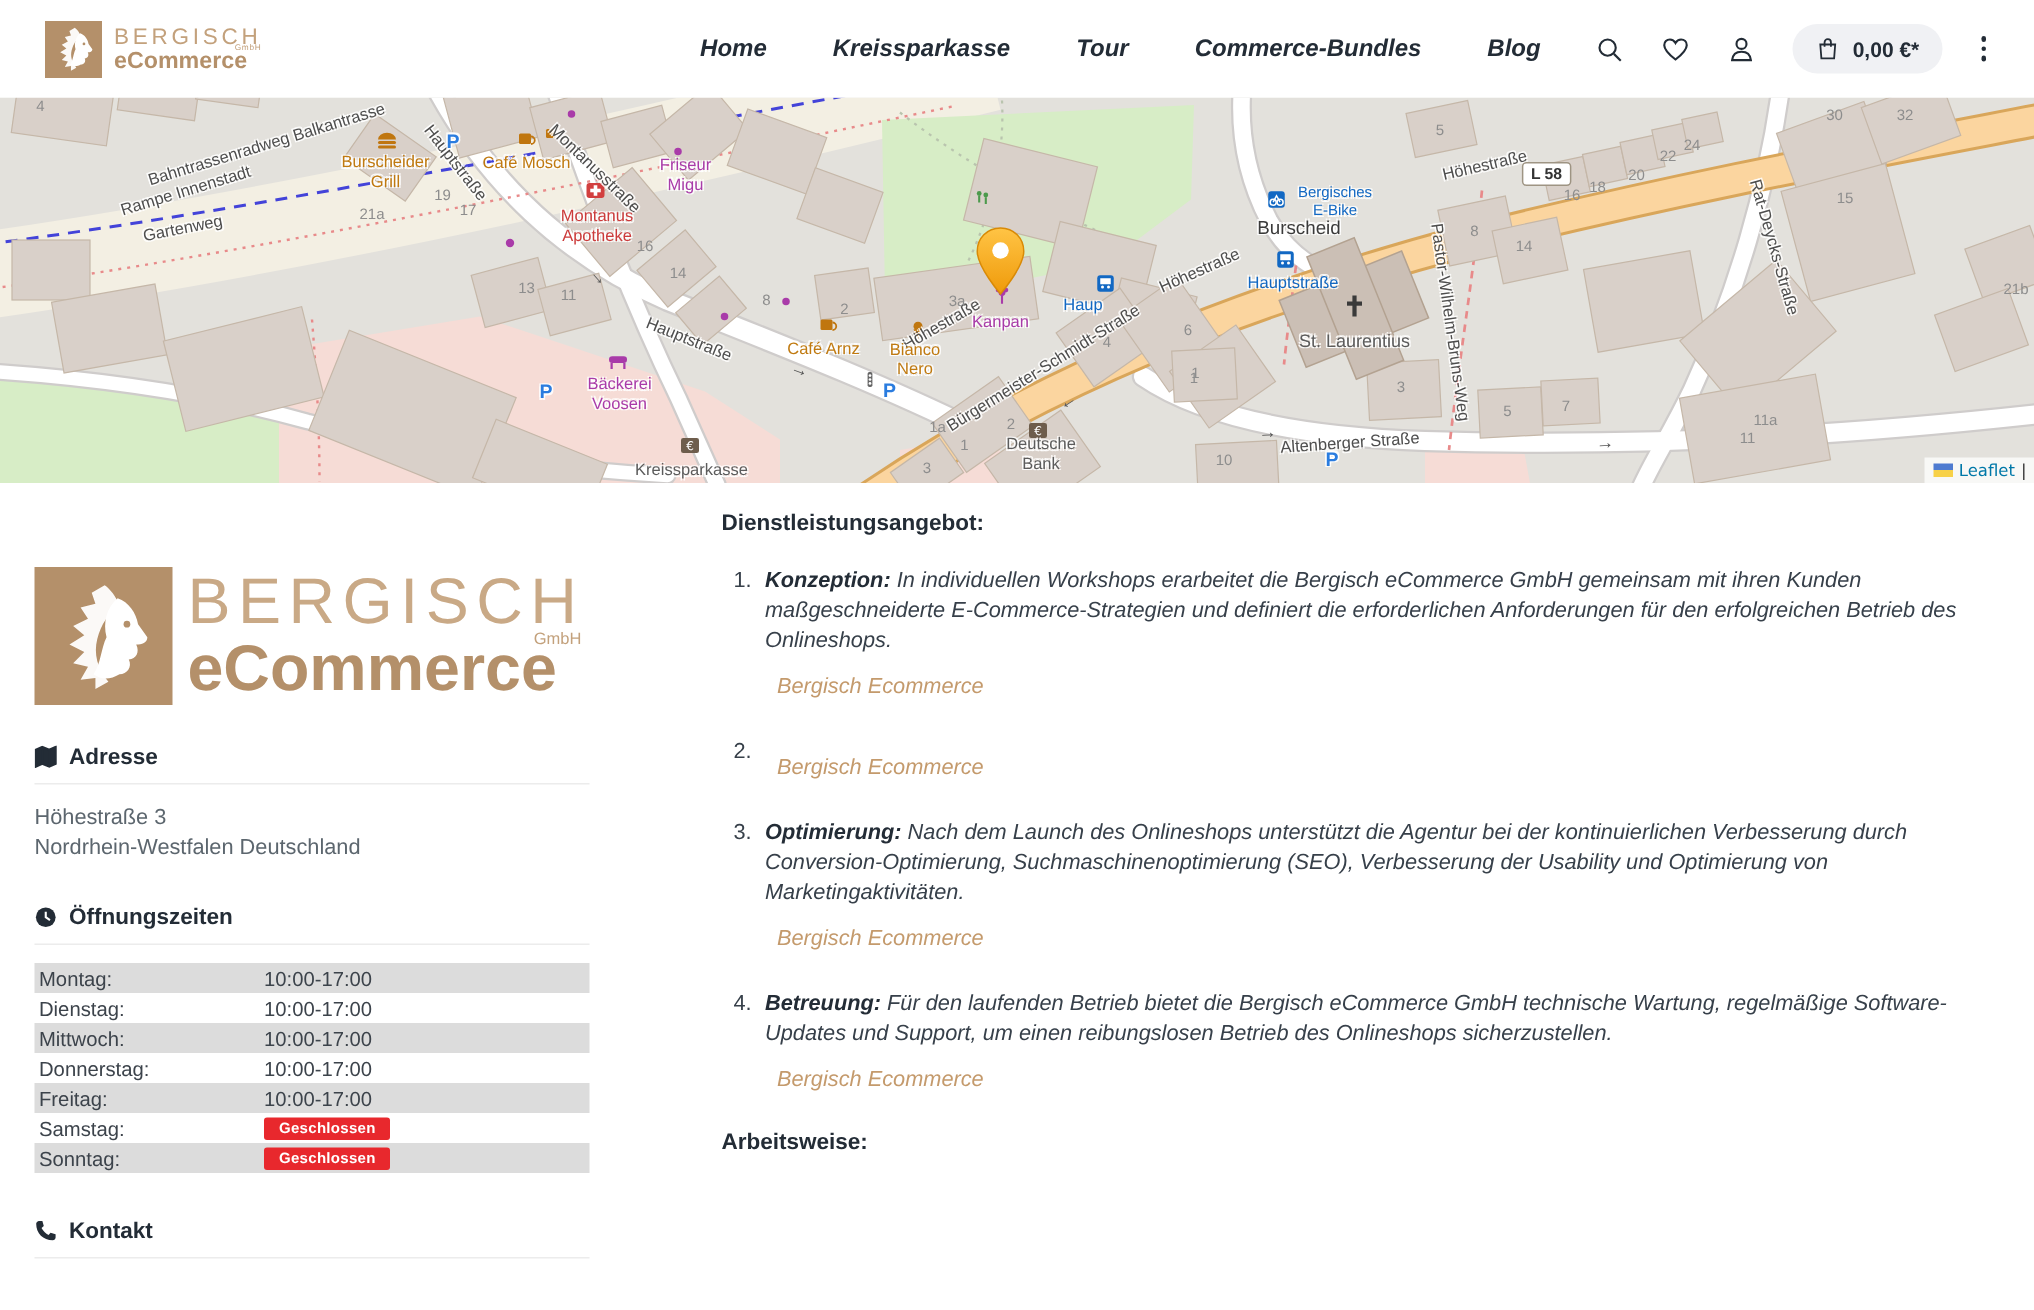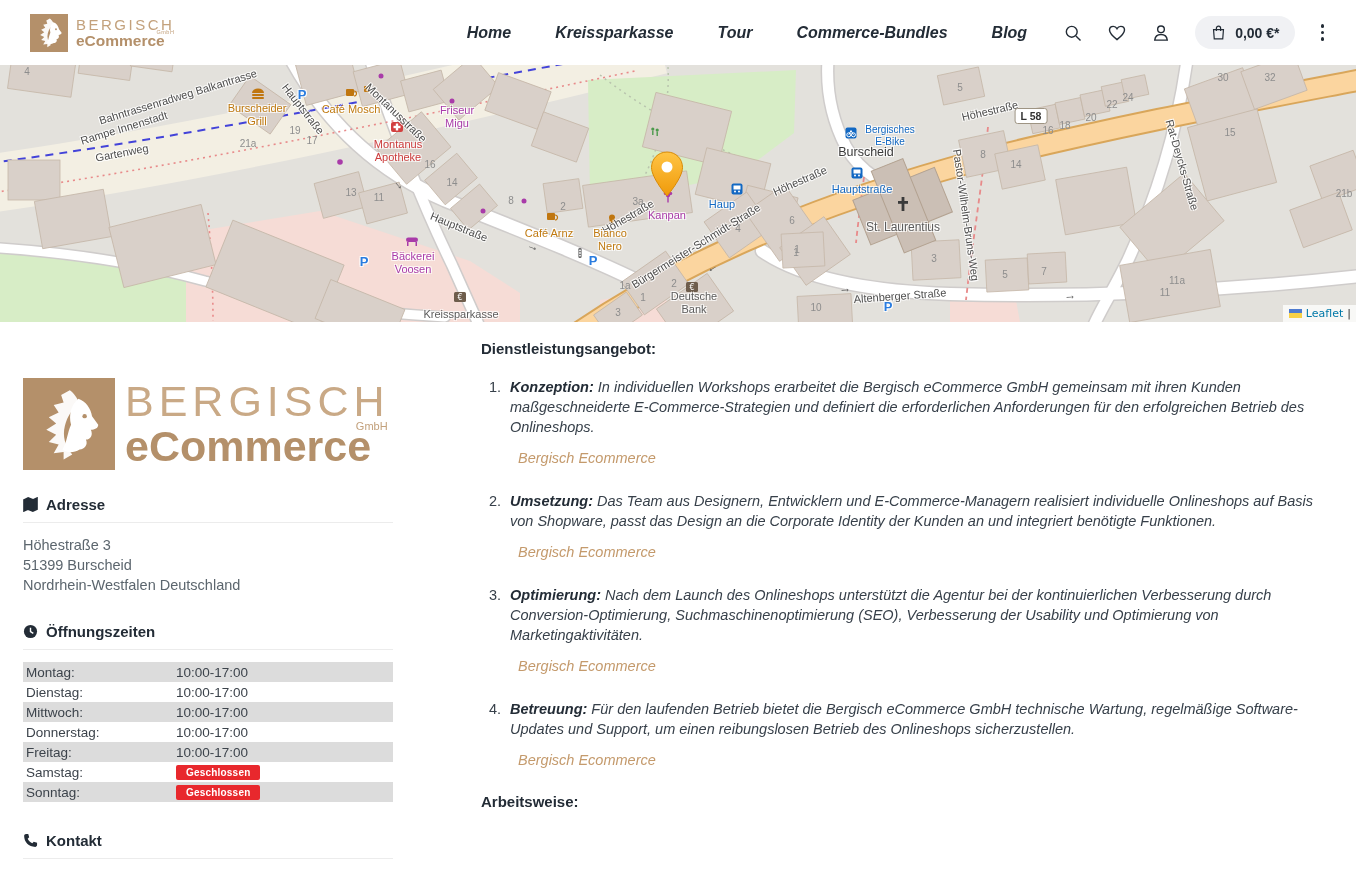--- a/index.html
+++ b/index.html
@@ -448,21 +448,20 @@
     </div>
 
     <div class="side-h" style="margin-top:0">
       <svg viewBox="0 0 16 16" fill="none" stroke="#232c36" stroke-width="1.6">
           <path d="M1 3 L5.5 1 L10.5 3 L15 1 V13 L10.5 15 L5.5 13 L1 15 Z M5.5 1 V13 M10.5 3 V15"></path>
         </svg>
       <span>Adresse</span>
     </div>
     <div class="side-div"></div>
     <span class="addr-line">Höhestraße 3</span>
-    <span class="addr-line">51399 Burscheid</span>
     <span class="addr-line">Nordrhein-Westfalen Deutschland</span>
 
     <div class="side-h">
       <svg viewBox="0 0 16 16" fill="#232c36">
           <circle cx="8" cy="8" r="7"></circle>
           <path d="M8 4 V8 L11 10" stroke="#fff" stroke-width="1.5" fill="none"></path>
         </svg>
       <span>Öffnungszeiten</span>
     </div>
     <div class="side-div"></div>
@@ -510,21 +509,21 @@
   <main>
 
     <h3 class="sec-title">Dienstleistungsangebot:</h3>
     <ol class="services" id="services">
         <li>
           <div class="svc-num">1.</div>
           <div class="svc-body"><p><b>Konzeption: </b>In individuellen Workshops erarbeitet die Bergisch eCommerce GmbH gemeinsam mit ihren Kunden maßgeschneiderte E-Commerce-Strategien und definiert die erforderlichen Anforderungen für den erfolgreichen Betrieb des Onlineshops.</p><a class="svc-link">Bergisch Ecommerce</a></div>
         </li>
         <li>
           <div class="svc-num">2.</div>
-          <div class="svc-body"><p><b>Umsetzung: </b>Das Team aus Designern, Entwicklern und E-Commerce-Managern realisiert individuelle Onlineshops auf Basis von Shopware, passt das Design an die Corporate Identity der Kunden an und integriert benötigte Funktionen.</p><a class="svc-link">Bergisch Ecommerce</a></div>
+          <div class="svc-body"><a class="svc-link">Bergisch Ecommerce</a></div>
         </li>
         <li>
           <div class="svc-num">3.</div>
           <div class="svc-body"><p><b>Optimierung: </b>Nach dem Launch des Onlineshops unterstützt die Agentur bei der kontinuierlichen Verbesserung durch Conversion-Optimierung, Suchmaschinenoptimierung (SEO), Verbesserung der Usability und Optimierung von Marketingaktivitäten.</p><a class="svc-link">Bergisch Ecommerce</a></div>
         </li>
         <li>
           <div class="svc-num">4.</div>
           <div class="svc-body"><p><b>Betreuung: </b>Für den laufenden Betrieb bietet die Bergisch eCommerce GmbH technische Wartung, regelmäßige Software-Updates und Support, um einen reibungslosen Betrieb des Onlineshops sicherzustellen.</p><a class="svc-link">Bergisch Ecommerce</a></div>
         </li>
       </ol>

